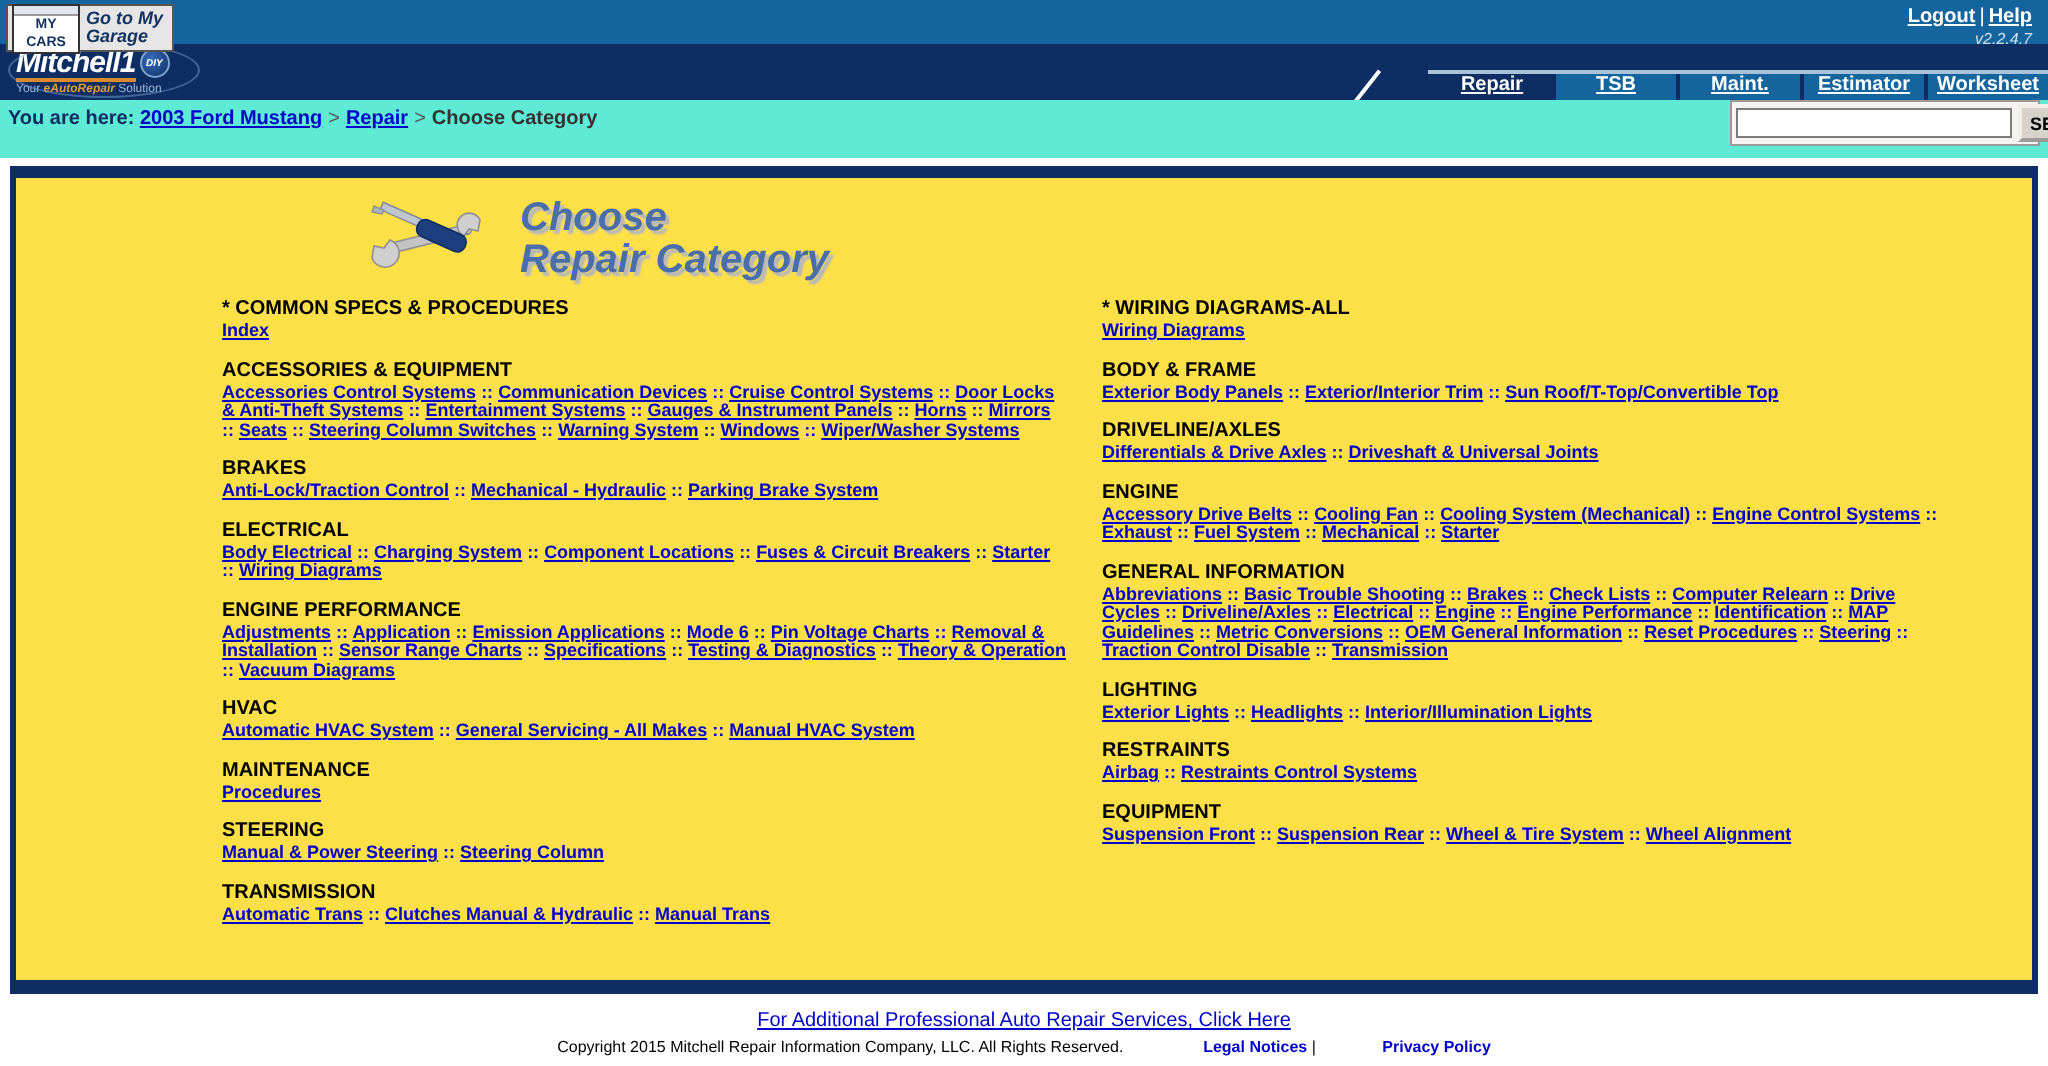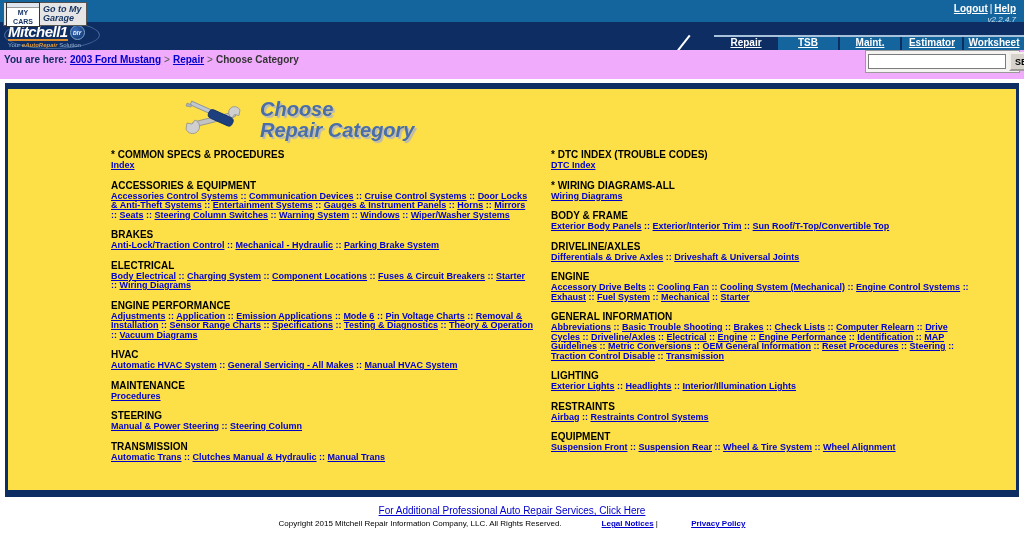--- a/index.html
+++ b/index.html
@@ -41,21 +41,21 @@
   .diag { position:relative; width:40px; height:13px; overflow:visible; }
   .diag:before { content:""; position:absolute; left:8px; top:-4px; width:2px; height:22px;
     background:#fff; transform:rotate(38deg); }
   .tab-strip { display:flex; border-top:2px solid #A9C2DC; }
   .tab { width:62px; height:13px; line-height:12px; text-align:center; background:#14659E;
     border-left:2px solid #0E2D62; color:#fff; font-size:10px; font-weight:bold;
     text-decoration:underline; cursor:pointer; }
   .tab.active { background:#0E2D62; }
 
   
-  .crumb-row { position:relative; height:29px; background:#f0abfc; }
+  .crumb-row { position:relative; height:29px; background:#5eead4; }
   .breadcrumb { padding:4px 0 0 4px; font-size:10px; color:#333; }
   .crumb-prefix { font-weight:bold; color:#0E2D62; }
   .breadcrumb a { color:#0000CC; font-weight:bold; text-decoration:underline; cursor:pointer; }
   .crumb-sep { color:#555; margin:0 3px; }
   .crumb-current { font-weight:bold; color:#333; }
   .search-panel { position:absolute; right:4px; top:0; width:155px; height:23px;
     background:#f4f3f2; border:1px solid #9a9a9a; display:flex; align-items:center;
     padding:0 2px; gap:3px; }
   .search-input { flex:1; height:15px; border:1px solid #7b7b7b; background:#fff;
     font-size:10px; padding:0 2px; }
@@ -79,21 +79,21 @@
   .section { margin-bottom:10px; }
   .sec-header { font-size:10px; font-weight:bold; color:#000; line-height:10px; margin-bottom:1px; }
   .sec-links { font-size:9px; font-weight:bold; line-height:9.5px; }
   .sec-links a { color:#0000CC; text-decoration:underline; cursor:pointer; }
   .sep { color:#0000CC; text-decoration:none; }
 
   
   .footer { text-align:center; padding-top:3px; }
   .footer-promo a { font-size:10px; color:#0000CC; text-decoration:underline; cursor:pointer; }
   .footer-copy { font-size:8px; color:#000; margin-top:1px; }
-  .footer-copy a { color:#0000CC; font-weight:bold; text-decoration:underline; cursor:pointer;padding-left:31px; }
+  .footer-copy a { color:#0000CC; font-weight:bold; cursor:pointer;padding-left:31px; }
   .footer-top { margin-top:1px; }
 </style>
 </head>
 <body>
 
 <div class="top-bar">
   <div class="my-cars-btn">
     <div class="plate">
       <div class="plate-top"></div>
       <div class="plate-text">MY CARS</div>
@@ -193,24 +193,20 @@
           <div class="sec-header">STEERING</div>
           <div class="sec-links"><a>Manual &amp; Power Steering</a><span class="sep"> :: </span><a>Steering Column</a></div>
         </div>
         <div class="section">
           <div class="sec-header">TRANSMISSION</div>
           <div class="sec-links"><a>Automatic Trans</a><span class="sep"> :: </span><a>Clutches Manual &amp; Hydraulic</a><span class="sep"> :: </span><a>Manual Trans</a></div>
         </div>
       </div>
     <div class="col right">
         <div class="section">
-          <div class="sec-header">* DTC INDEX (TROUBLE CODES)</div>
-          <div class="sec-links"><a>DTC Index</a></div>
-        </div>
-        <div class="section">
           <div class="sec-header">* WIRING DIAGRAMS-ALL</div>
           <div class="sec-links"><a>Wiring Diagrams</a></div>
         </div>
         <div class="section">
           <div class="sec-header">BODY &amp; FRAME</div>
           <div class="sec-links"><a>Exterior Body Panels</a><span class="sep"> :: </span><a>Exterior/Interior Trim</a><span class="sep"> :: </span><a>Sun Roof/T-Top/Convertible Top</a></div>
         </div>
         <div class="section">
           <div class="sec-header">DRIVELINE/AXLES</div>
           <div class="sec-links"><a>Differentials &amp; Drive Axles</a><span class="sep"> :: </span><a>Driveshaft &amp; Universal Joints</a></div>

